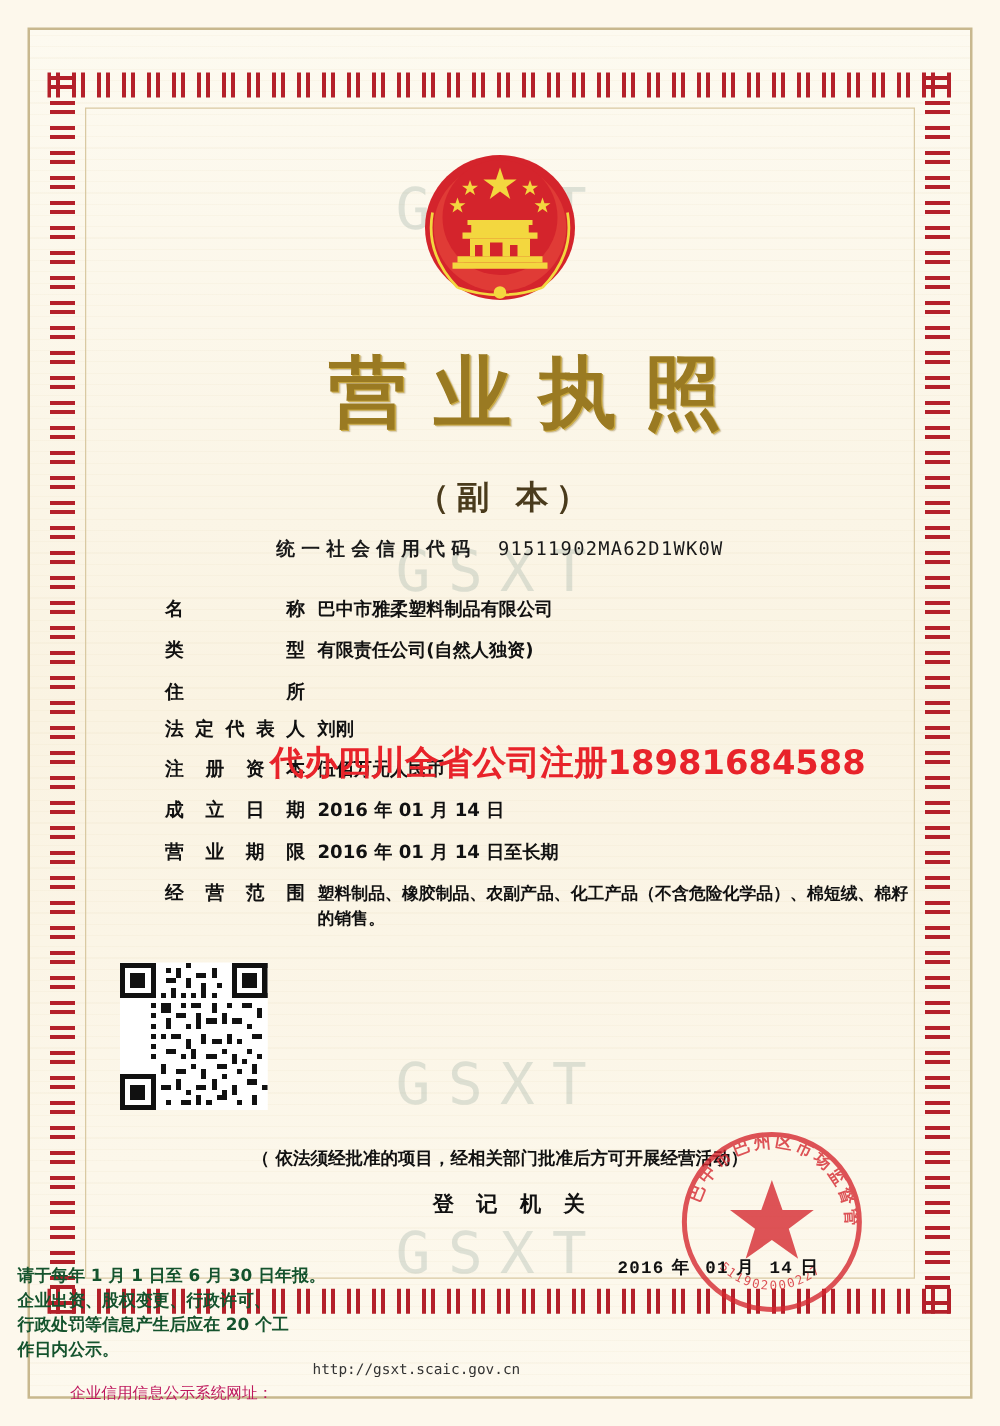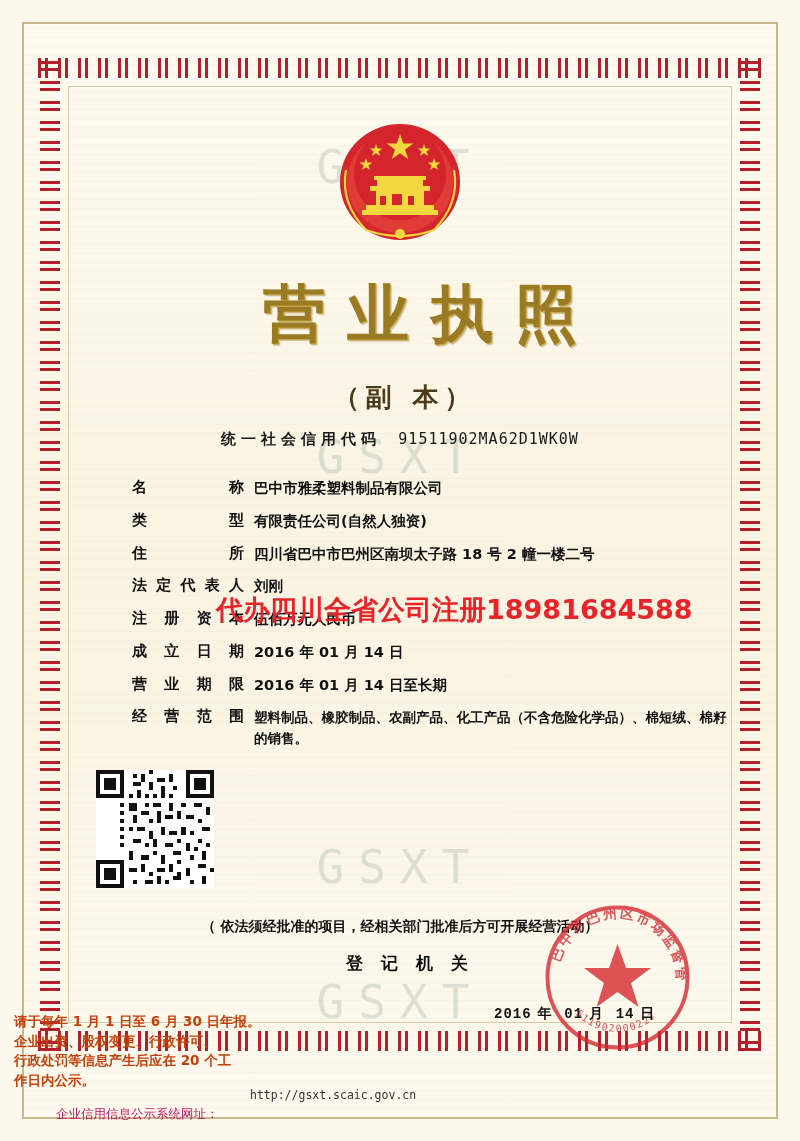--- a/index.html
+++ b/index.html
@@ -242,21 +242,21 @@
 
   
   .annual-note {
     position: absolute;
     left: 14px;
     top: 1012px;
     width: 300px;
     font-family: "DejaVu Sans", sans-serif;
     font-size: 13.5px;
     font-weight: bold;
-    color: #c2410c;
+    color: #14532d;
     line-height: 1.45;
   }
 
   
   .footer-left {
     position: absolute;
     left: 56px;
     top: 1106px;
     font-family: "DejaVu Sans", sans-serif;
     font-size: 12.5px;
@@ -358,21 +358,20 @@
         <span>类</span>
           <span>型</span>
       </div>
       <div class="v">有限责任公司(自然人独资)</div>
     </div>
     <div class="field">
       <div class="k">
         <span>住</span>
           <span>所</span>
       </div>
-      <div class="v">四川省巴中市巴州区南坝太子路 18 号 2 幢一楼二号</div>
     </div>
     <div class="field">
       <div class="k">
         <span>法</span>
           <span>定</span>
           <span>代</span>
           <span>表</span>
           <span>人</span>
       </div>
       <div class="v">刘刚</div>

